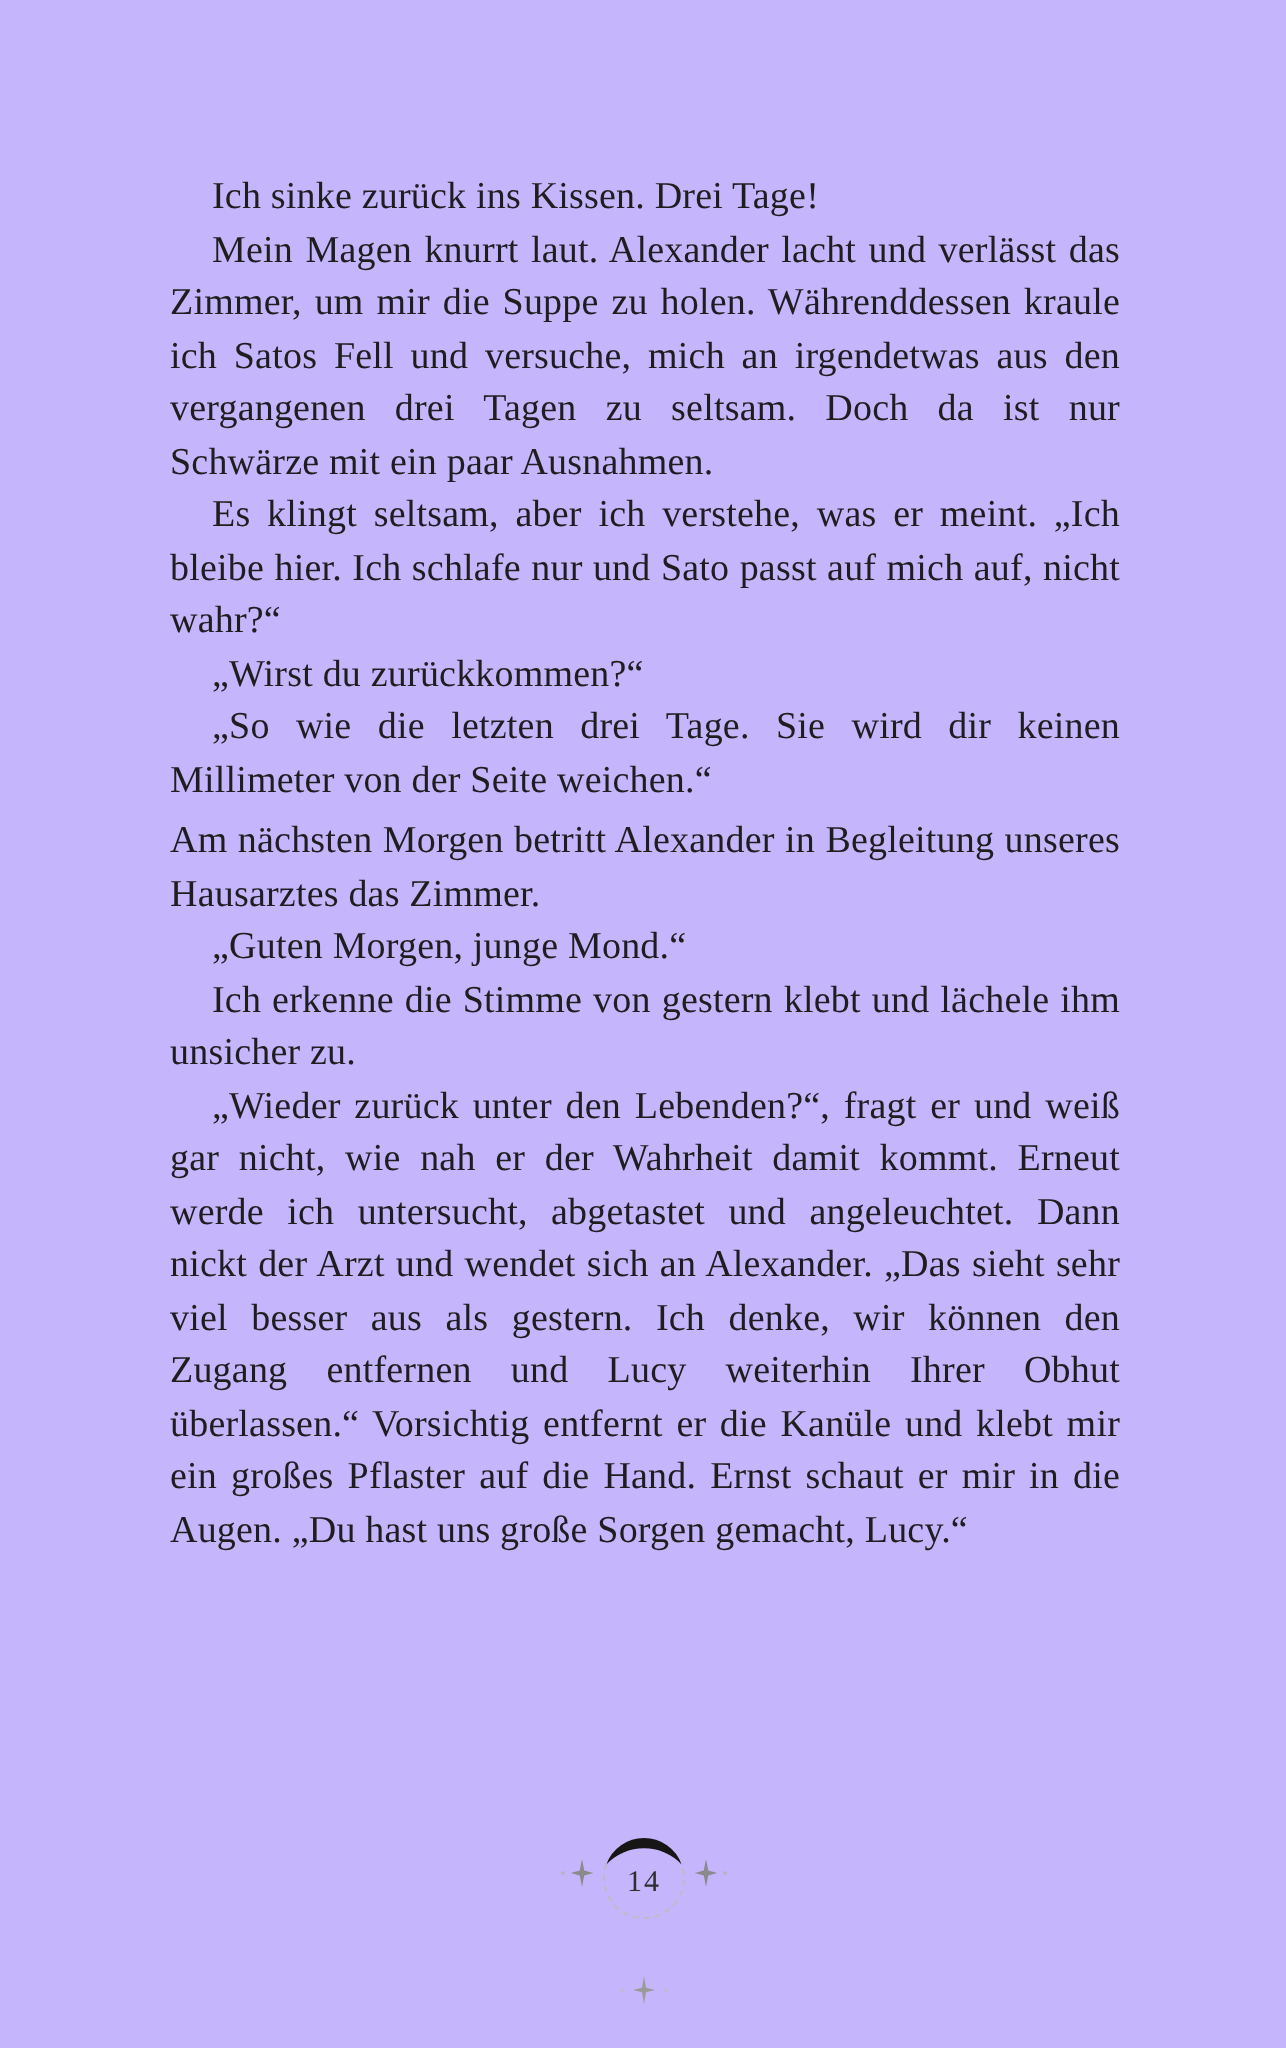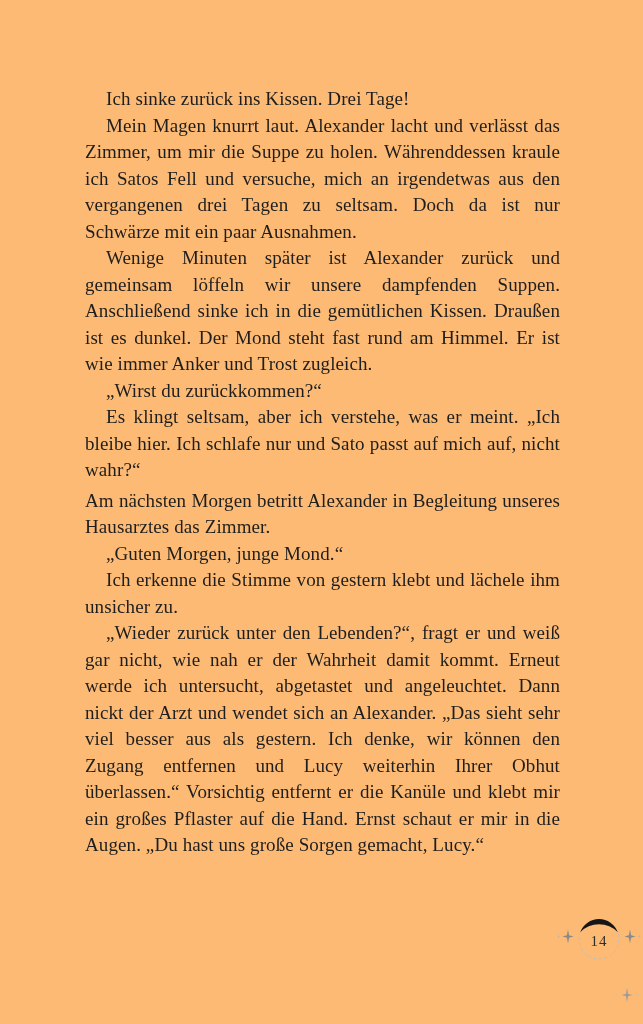--- a/index.html
+++ b/index.html
@@ -7,21 +7,21 @@
   body {
     width: 643px;
     height: 1024px;
     background: #ffffff;
     font-family: "Liberation Serif", "DejaVu Serif", serif;
   }
   .page {
     position: relative;
     width: 643px;
     height: 1024px;
-    background: #fdba74;
+    background: #c4b5fd;
     overflow: hidden;
   }
   .text-block {
     position: absolute;
     left: 85px;
     top: 86px;
     width: 475px;
   }
   .para {
     margin: 0;
@@ -35,40 +35,40 @@
   }
   .para.indent { text-indent: 21px; }
   .para.scene { margin-top: 4px; }
   .footer-ornament {
     position: absolute;
     left: 0;
     top: 914px;
     width: 100%;
     display: flex;
     flex-direction: column;
-    align-items: flex-end;
+    align-items: center;
     gap: 20px;
   }
   .ornament-row svg, .ornament-bottom svg { display: block; }
   .page-number-text {
     font-family: "Liberation Serif", "DejaVu Serif", serif;
     letter-spacing: 1px;
   }
 </style>
 </head>
 <body>
 
 <div class="page">
 
   <div class="text-block">
     <p class="para indent">Ich sinke zurück ins Kissen. Drei Tage!</p>
     <p class="para indent">Mein Magen knurrt laut. Alexander lacht und verlässt das Zimmer, um mir die Suppe zu holen. Währenddessen kraule ich Satos Fell und versuche, mich an irgendetwas aus den vergangenen drei Tagen zu seltsam. Doch da ist nur Schwärze mit ein paar Ausnahmen.</p>
-    <p class="para indent">Wenige Minuten später ist Alexander zurück und gemeinsam löffeln wir unsere dampfenden Suppen. Anschließend sinke ich in die gemütlichen Kissen. Draußen ist es dunkel. Der Mond steht fast rund am Himmel. Er ist wie immer Anker und Trost zugleich.</p>
+    <p class="para indent">Es klingt seltsam, aber ich verstehe, was er meint. „Ich bleibe hier. Ich schlafe nur und Sato passt auf mich auf, nicht wahr?“</p>
     <p class="para indent">„Wirst du zurückkommen?“</p>
-    <p class="para indent">Es klingt seltsam, aber ich verstehe, was er meint. „Ich bleibe hier. Ich schlafe nur und Sato passt auf mich auf, nicht wahr?“</p>
+    <p class="para indent">„So wie die letzten drei Tage. Sie wird dir keinen Millimeter von der Seite weichen.“</p>
     <p class="para scene">Am nächsten Morgen betritt Alexander in Begleitung unseres Hausarztes das Zimmer.</p>
     <p class="para indent">„Guten Morgen, junge Mond.“</p>
     <p class="para indent">Ich erkenne die Stimme von gestern klebt und lächele ihm unsicher zu.</p>
     <p class="para indent">„Wieder zurück unter den Lebenden?“, fragt er und weiß gar nicht, wie nah er der Wahrheit damit kommt. Erneut werde ich untersucht, abgetastet und angeleuchtet. Dann nickt der Arzt und wendet sich an Alexander. „Das sieht sehr viel besser aus als gestern. Ich denke, wir können den Zugang entfernen und Lucy weiterhin Ihrer Obhut überlassen.“ Vorsichtig entfernt er die Kanüle und klebt mir ein großes Pflaster auf die Hand. Ernst schaut er mir in die Augen. „Du hast uns große Sorgen gemacht, Lucy.“</p>
   </div>
 
   <div class="footer-ornament">
     <div class="ornament-row">
       <svg width="88" height="50" viewBox="0 0 88 50">
 

